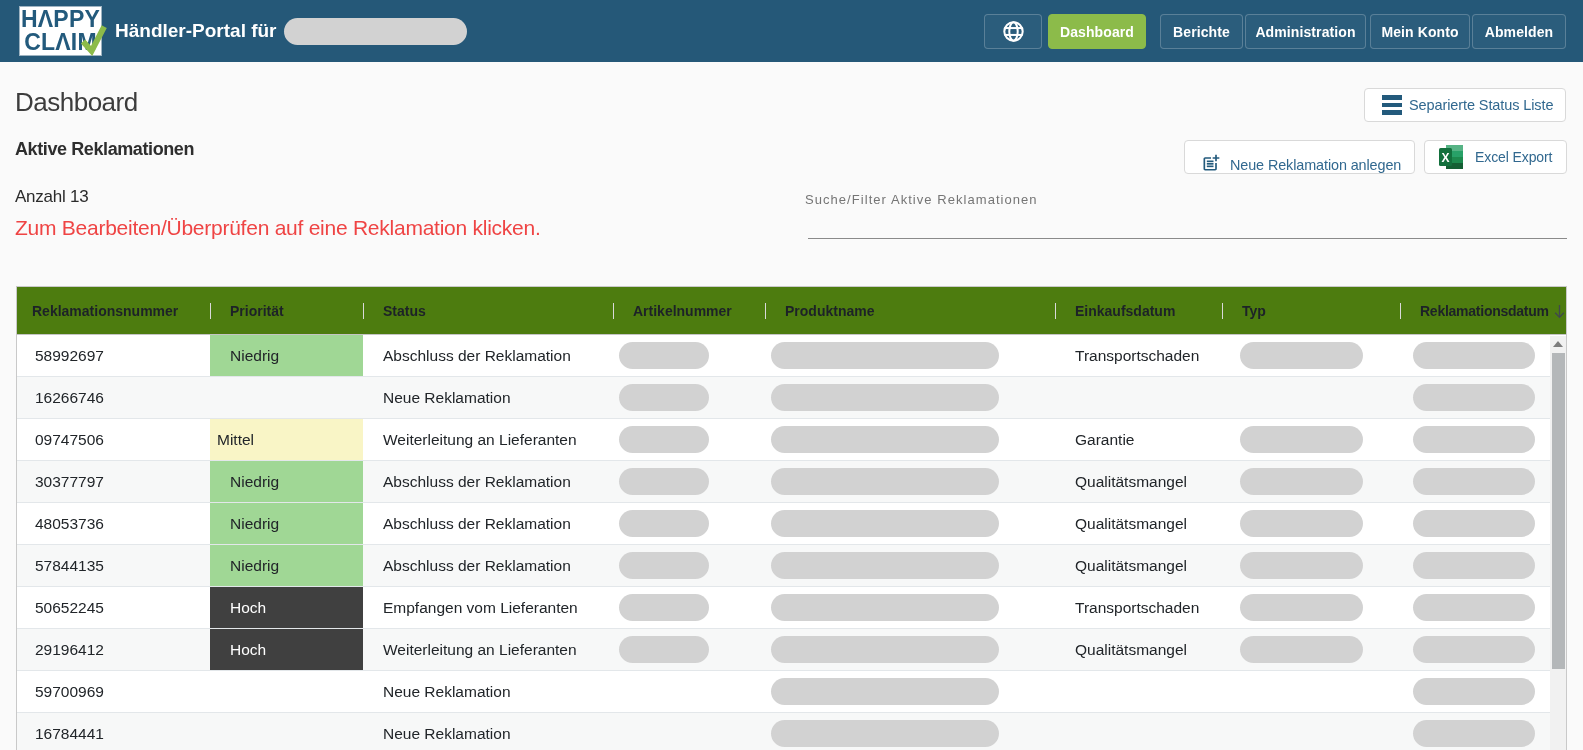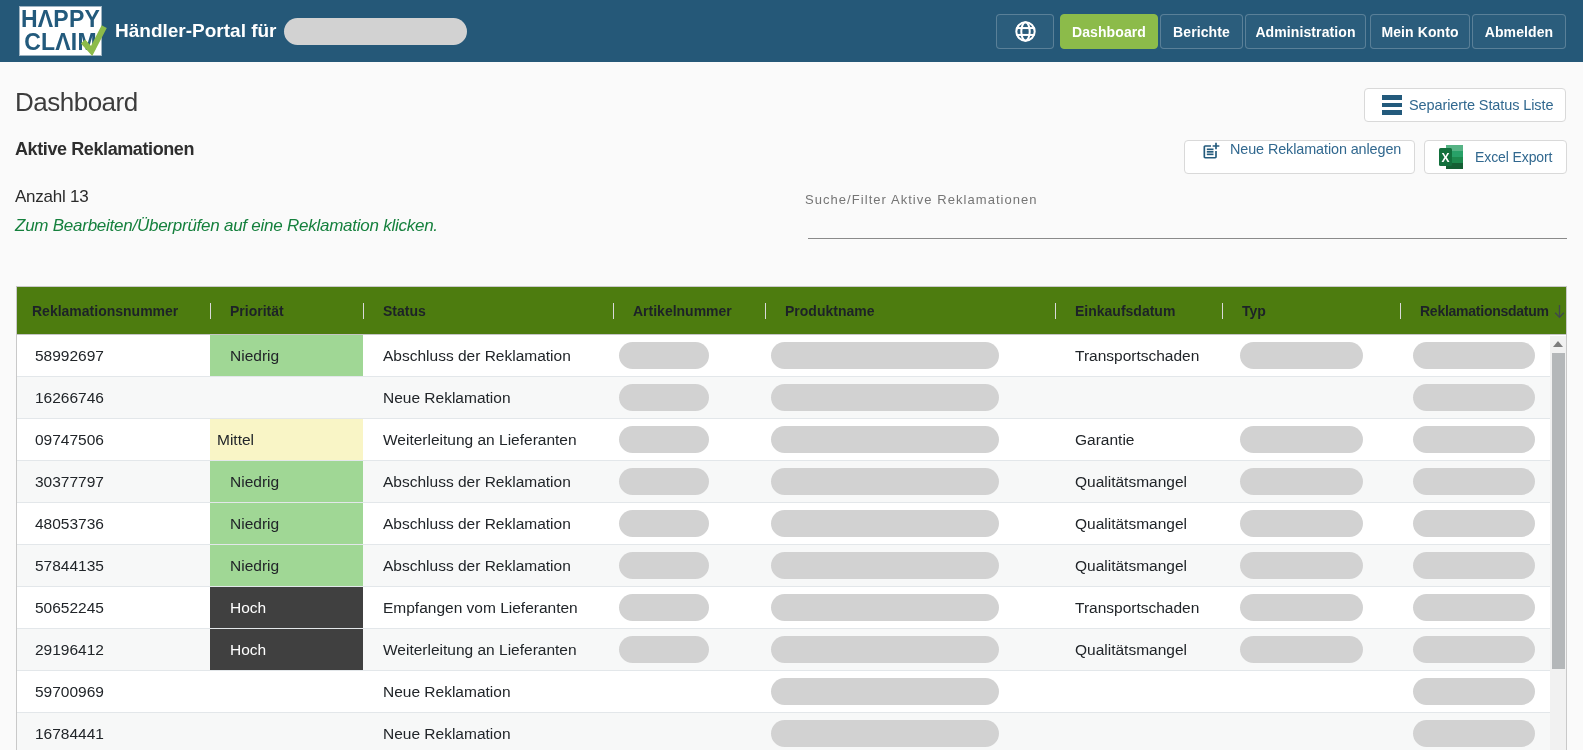--- a/index.html
+++ b/index.html
@@ -12,40 +12,40 @@
   border:1px solid #9eb3c1; display:flex; flex-direction:column; align-items:center; justify-content:center; }
 .logo .l1 { font-weight:bold; color:#235a7c; font-size:23px; line-height:23px; letter-spacing:0.2px; }
 .logo .check { position:absolute; left:55px; top:12px; }
 .portal-title { position:absolute; left:115px; top:0; height:62px; display:flex; align-items:center;
   color:#fff; font-size:19px; font-weight:bold; }
 .hdr-pill { position:absolute; left:284px; top:18px; width:183px; height:27px; background:#d2d2d2; border-radius:14px; }
 .nav { position:absolute; right:17px; top:14px; height:35px; display:flex; }
 .navbtn { height:35px; border:1px solid rgba(255,255,255,0.22); background:rgba(255,255,255,0.03);
   border-radius:4px; color:#fff; font-size:14px; font-weight:bold; letter-spacing:0.1px; display:flex; align-items:center; justify-content:center; }
 .navbtn.active { background:#8cbb4a; border-color:#8cbb4a; }
-.nb-globe { width:58px; } .nb-dash { width:98px; margin-left:6px; } .nb-ber { width:83px; margin-left:2px; }
+.nb-globe { width:58px; } .nb-dash { width:98px; margin-left:6px; } .nb-ber { width:83px; margin-left:14px; }
 .nb-adm { width:121px; margin-left:2px; } .nb-mk { width:100px; margin-left:4px; } .nb-ab { width:94px; margin-left:2px; }
 
 .h1 { position:absolute; left:15px; top:87px; font-size:26px; letter-spacing:-0.5px; font-weight:400; color:#3c3c3c; }
 .sep-btn { position:absolute; left:1364px; top:88px; width:202px; height:34px; background:#fff;
   border:1px solid #d9d9d9; border-radius:4px; display:flex; align-items:center; }
 .burger { margin-left:17px; width:20px; height:20px; display:flex; flex-direction:column; justify-content:space-between; }
 .burger span { display:block; height:4.6px; background:#235a7c; }
 .sep-btn .t { margin-left:7px; color:#31688f; font-size:14.5px; font-weight:500; letter-spacing:-0.1px; }
 .h2 { position:absolute; left:15px; top:139px; font-size:18px; letter-spacing:-0.4px; font-weight:bold; color:#2e2e2e; }
 .neue-btn { position:absolute; left:1184px; top:140px; width:231px; height:34px; background:#fff;
-  border:1px solid #d9d9d9; border-radius:4px; display:flex; align-items:flex-start; }
+  border:1px solid #d9d9d9; border-radius:4px; display:flex; align-items:flex-end; }
 .neue-btn svg { margin-left:16px; }
 .neue-btn .t { margin-left:9px; color:#31688f; font-size:14.4px; font-weight:500; letter-spacing:-0.1px; }
 .excel-btn { position:absolute; left:1424px; top:140px; width:143px; height:34px; background:#fff;
   border:1px solid #d9d9d9; border-radius:4px; display:flex; align-items:center; }
 .excel-btn svg { margin-left:14px; }
 .excel-btn .t { margin-left:10px; color:#31688f; font-size:14px; font-weight:500; letter-spacing:-0.1px; }
 .anzahl { position:absolute; left:15px; top:187px; font-size:17px; letter-spacing:-0.25px; color:#2b2b2b; }
-.zum { position:absolute; left:15px; top:216px; font-size:17px; letter-spacing:-0.25px; color:#15803d;font-style:italic; }
+.zum { position:absolute; left:15px; top:216px; font-size:21px; letter-spacing:-0.25px; color:#ef4444; }
 .search-label { position:absolute; left:805px; top:192px; font-size:13px; color:#757575; letter-spacing:1.05px; }
 .search-line { position:absolute; left:808px; top:238px; width:759px; height:0; border-bottom:1px solid #8a8a8a; }
 
 .table { position:absolute; left:16px; top:286px; width:1551px; height:470px; background:#fff;
   border:1px solid #c9c9c9; overflow:hidden; }
 .thead { position:relative; height:48px; background:#4d7c0f; border-bottom:1px solid #c4c4c4; display:flex; }
 .th { position:relative; font-size:14px; font-weight:bold; color:#1d2228; display:flex; align-items:center;
   padding-left:20px; }
 .th:not(:first-child)::before { content:""; position:absolute; left:0; top:16px; height:16px; width:1px; background:#d9d9d9; }
 .c1 { width:193px; } .c2 { width:153px; } .c3 { width:250px; } .c4 { width:152px; }

